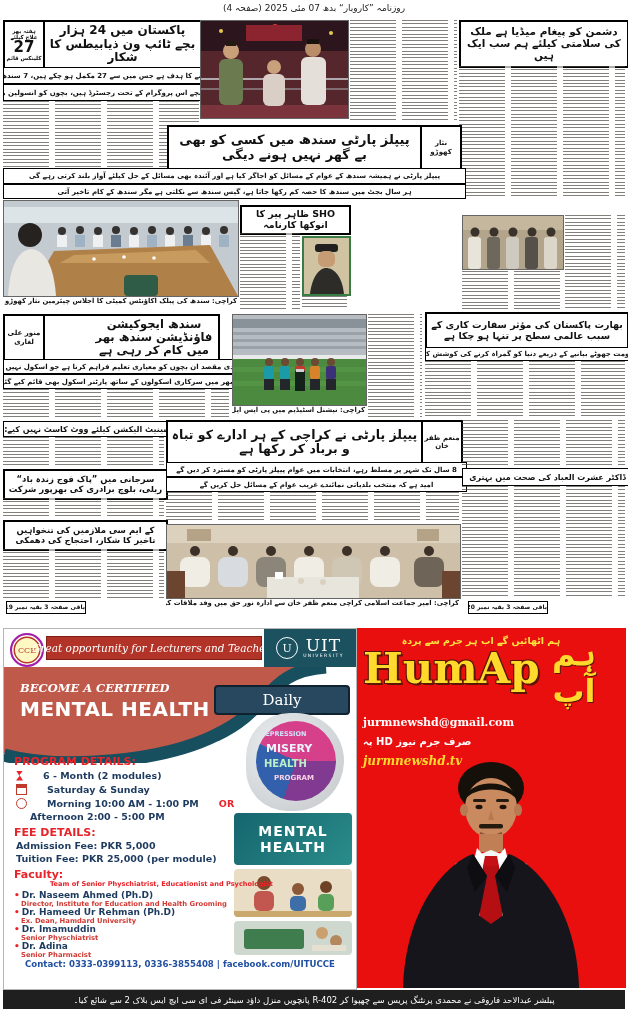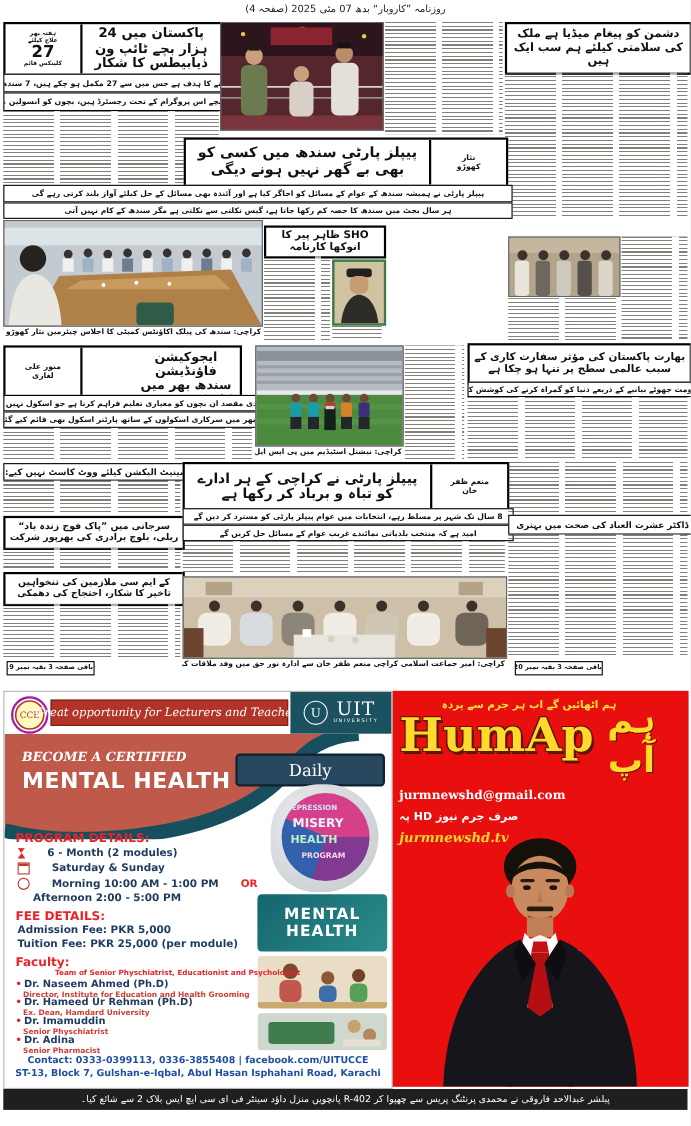--- a/index.html
+++ b/index.html
@@ -6,21 +6,21 @@
   .page{position:relative;width:628px;height:1024px;margin:0 auto;background:#ffffff;overflow:hidden;
         font-family:"DejaVu Sans",sans-serif;color:#111;}
   .abs{position:absolute;}
   .dateline{top:3px;left:0;width:628px;text-align:center;font-size:9px;direction:rtl;color:#222;}
 
   
   .hbox{background:#fff;border:2px solid #000;display:flex;align-items:stretch;overflow:hidden;}
   .hl{flex:1;display:flex;align-items:center;justify-content:center;direction:rtl;text-align:center;
       font-weight:bold;line-height:1.12;padding:1px 3px;}
   .sbadge{width:36px;display:flex;flex-direction:column;align-items:center;justify-content:center;
-      font-weight:bold;direction:rtl;text-align:center;font-size:5.5px;line-height:1.15;padding:16px;}
+      font-weight:bold;direction:rtl;text-align:center;font-size:5.5px;line-height:1.15;padding:1px;}
   .bl{border-right:2px solid #000;}
   .br{border-left:2px solid #000;}
   .sbadge .num{font-size:15px;line-height:1;}
   .strip{background:#fff;border:1.5px solid #000;display:flex;align-items:center;justify-content:center;
       direction:rtl;font-weight:bold;font-size:7px;white-space:nowrap;overflow:hidden;padding:0 3px;}
   .minihead{font-size:8px;}
   .txtsim{background-image:
       repeating-linear-gradient(to right,rgba(0,0,0,0) 0 46px,#fff 46px 52px),
       repeating-linear-gradient(to bottom,#4a453f 0 1px,rgba(0,0,0,0) 1px 3.4px);
       opacity:.68;}
@@ -157,21 +157,21 @@
   <div class="abs hbox" style="left:459px;top:20px;width:166px;height:44px;">
     <div class="hl" style="font-size:10.5px;">دشمن کو پیغام میڈیا ہے ملک کی سلامتی کیلئے ہم سب ایک ہیں</div>
   </div>
   <div class="abs txtsim" style="left:459px;top:66px;width:166px;height:132px;"></div>
 
   <div class="abs hbox" style="left:167px;top:125px;width:291px;height:41px;">
     <div class="hl" style="font-size:13px;">پیپلز پارٹی سندھ میں کسی کو بھی بے گھر نہیں ہونے دیگی</div>
     <div class="sbadge br" style="font-size:7px;">نثار کھوڑو</div>
   </div>
   <div class="abs strip" style="left:3px;top:168px;width:455px;height:14px;">پیپلز پارٹی نے ہمیشہ سندھ کے عوام کے مسائل کو اجاگر کیا ہے اور آئندہ بھی مسائل کے حل کیلئے آواز بلند کرتی رہے گی</div>
-  <div class="abs strip" style="left:3px;top:184px;width:455px;height:13px;">ہر سال بجٹ میں سندھ کا حصہ کم رکھا جاتا ہے، گیس نکلتی سے نکلتی ہے مگر سندھ کے کام نہیں آتی</div>
+  <div class="abs strip" style="left:3px;top:184px;width:455px;height:13px;">ہر سال بجٹ میں سندھ کا حصہ کم رکھا جاتا ہے، گیس سندھ سے نکلتی ہے مگر سندھ کے کام تاخیر آتی</div>
 
   <div class="abs photo" style="left:3px;top:200px;width:234px;height:95px;">
     <svg viewBox="0 0 234 95" preserveAspectRatio="none">
       <rect width="234" height="95" fill="#c3cbd1"></rect>
         <rect y="6" width="234" height="16" fill="#dde4e8"></rect>
       <g fill="#35322f">
         <circle cx="58" cy="30" r="4"></circle>
           <circle cx="76" cy="29" r="4"></circle>
           <circle cx="94" cy="30" r="4"></circle>
           <circle cx="112" cy="29" r="4"></circle>
@@ -439,21 +439,20 @@
     <div class="member" style="top:296px;">
       <div class="mname"><span class="mdot">•</span><span>Dr. Imamuddin</span></div>
       <div class="mtitle">Senior Physchiatrist</div>
     </div>
     <div class="member" style="top:313px;">
       <div class="mname"><span class="mdot">•</span><span>Dr. Adina</span></div>
       <div class="mtitle">Senior Pharmacist</div>
     </div>
 
     <div class="contact" style="top:330px;">Contact: 0333-0399113, 0336-3855408 | facebook.com/UITUCCE</div>
-    <div class="contact" style="top:342px;">ST-13, Block 7, Gulshan-e-Iqbal,  Abul Hasan Isphahani Road, Karachi</div>
   </div>
 
   <div class="abs humap">
     <div class="htag">ہم اٹھائیں گے اب ہر جرم سے پردہ</div>
     <div class="htitle">HumAp</div>
     <div class="hurdu">ہم آپ</div>
     <div class="hemail">jurmnewshd@gmail.com</div>
     <div class="honly">صرف جرم نیوز HD پہ</div>
     <div class="hsite">jurmnewshd.tv</div>
     <div class="man">

